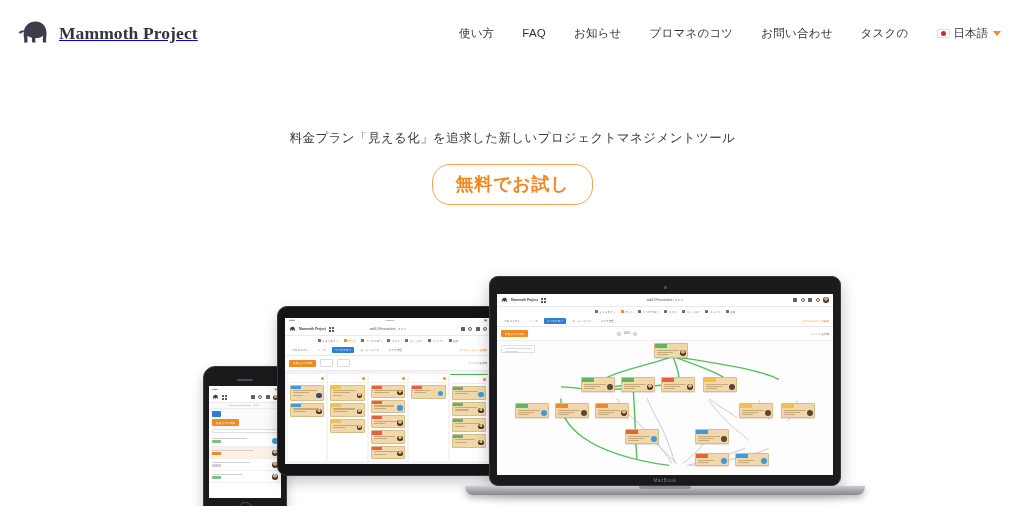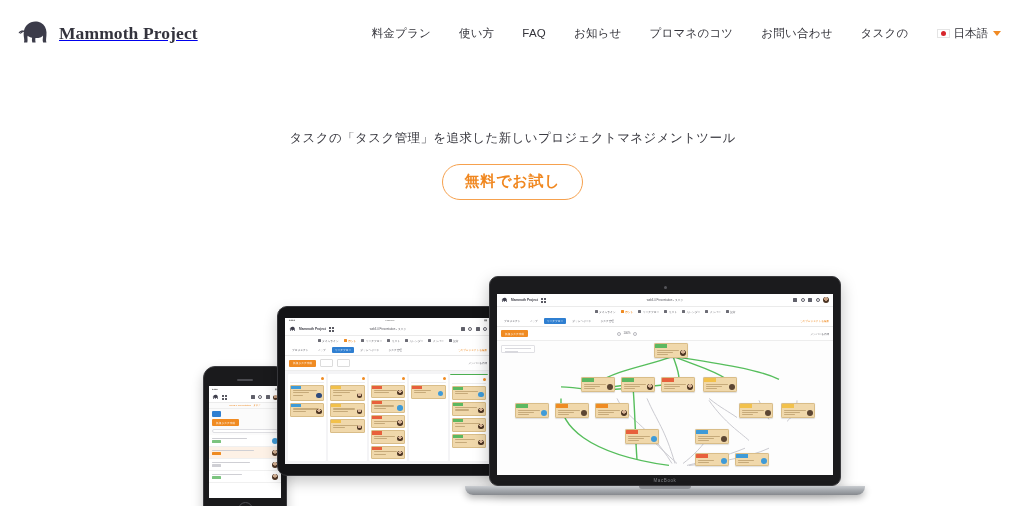--- a/index.html
+++ b/index.html
@@ -82,21 +82,21 @@
     color:#3c3c43;
     letter-spacing:.4px;
   }
   #cta-trial{
     display:inline-block;
     margin-top:17px;
     padding:7px 22px 8px;
     border:1.6px solid #f6a14e;
     border-radius:18px;
     color:#f0871f;
-    font-size:15px;
+    font-size:18px;
     font-weight:700;
     background:#fff;
     letter-spacing:.8px;
     cursor:pointer;
     text-decoration:none;
   }
 
   
   #devices{
     position:absolute;
@@ -277,40 +277,39 @@
   <a class="brand" href="#">
     <svg class="brand-logo" viewBox="0 0 34 30">
       <path fill="#3c3c4a" d="M9.5 6.4c3.3-3.3 9.2-4 13.4-1.6 3.6 2 5.4 5.7 5.6 9.4.1 2.3-.2 4.6-.4 6.9-.1 1.2-.1 2.4.3 3.5h-3.3c-.5-1.3-.5-2.7-.3-4.1.1-1 .3-2 .2-3-.7 1-1.8 1.6-2.9 2-1.5.5-3.1.6-4.7.5-.2 1.6-.2 3.2.2 4.6h-3.3c-.5-1.5-.5-3.2-.2-4.8-1.6-.3-3.2-.9-4.4-2-.3.8-.3 1.7-.2 2.6.1 1.4.2 2.8-.2 4.2H6c.4-1.3.3-2.7.1-4.1-.3-2.2-.7-4.5-.2-6.7-1.1.5-2.2 1.1-3.1 1.9-.4.3-.9-.2-.6-.6 1-1.3 2.4-2.2 3.9-2.8.4-2.3 1.6-4.4 3.4-5.9z"></path>
       <path fill="#3c3c4a" d="M5.1 13.6c-1.3.2-2.6.7-3.6 1.6-.5.4-1.1-.3-.7-.8 1-1.1 2.4-1.8 3.9-2.1z"></path>
       <path fill="#3c3c4a" d="M24.9 8.8c1.6 1 2.6 2.7 3 4.5.1.5-.6.7-.8.2-.5-1.6-1.4-3-2.8-3.9z"></path>
     </svg>
     <span class="brand-name">Mammoth Project</span>
   </a>
 
   <nav id="main-nav">
-    <a class="nav-link" href="#">料金プラン</a>
     <a class="nav-link" href="#">使い方</a>
     <a class="nav-link" href="#">FAQ</a>
     <a class="nav-link" href="#">お知らせ</a>
     <a class="nav-link" href="#">プロマネのコツ</a>
     <a class="nav-link" href="#">お問い合わせ</a>
     <a class="nav-link" href="#">タスクの</a>
 
     <div class="lang-switch">
       <span class="flag-dot">
           <i></i>
         </span>
       <span>日本語</span>
       <span class="lang-caret"></span>
     </div>
   </nav>
 </header>
 
 <section id="hero">
-  <p id="hero-subtitle">タスクの「タスク管理」を追求した新しいプロジェクトマネジメントツール</p>
+  <p id="hero-subtitle">料金プラン「見える化」を追求した新しいプロジェクトマネジメントツール</p>
   <a id="cta-trial" href="#">無料でお試し</a>
 </section>
 
 <div id="devices">
 
   <div class="device" id="device-phone">
     <div class="ph-body">
       <div class="ph-speaker"></div>
       <div class="ph-screen">
         <div class="app" style="font-size:2.4px;">

